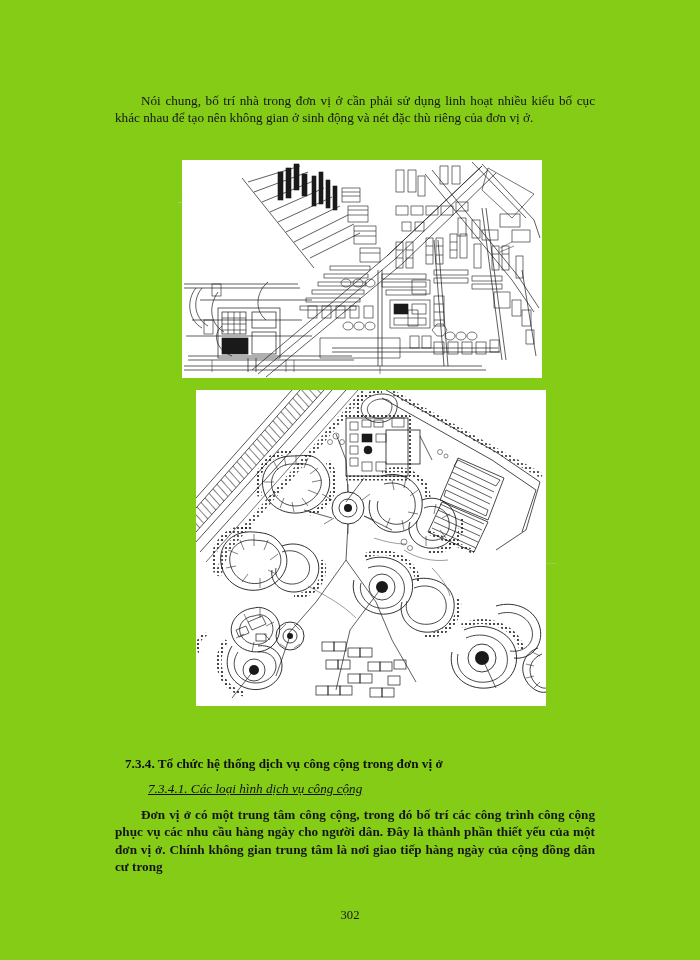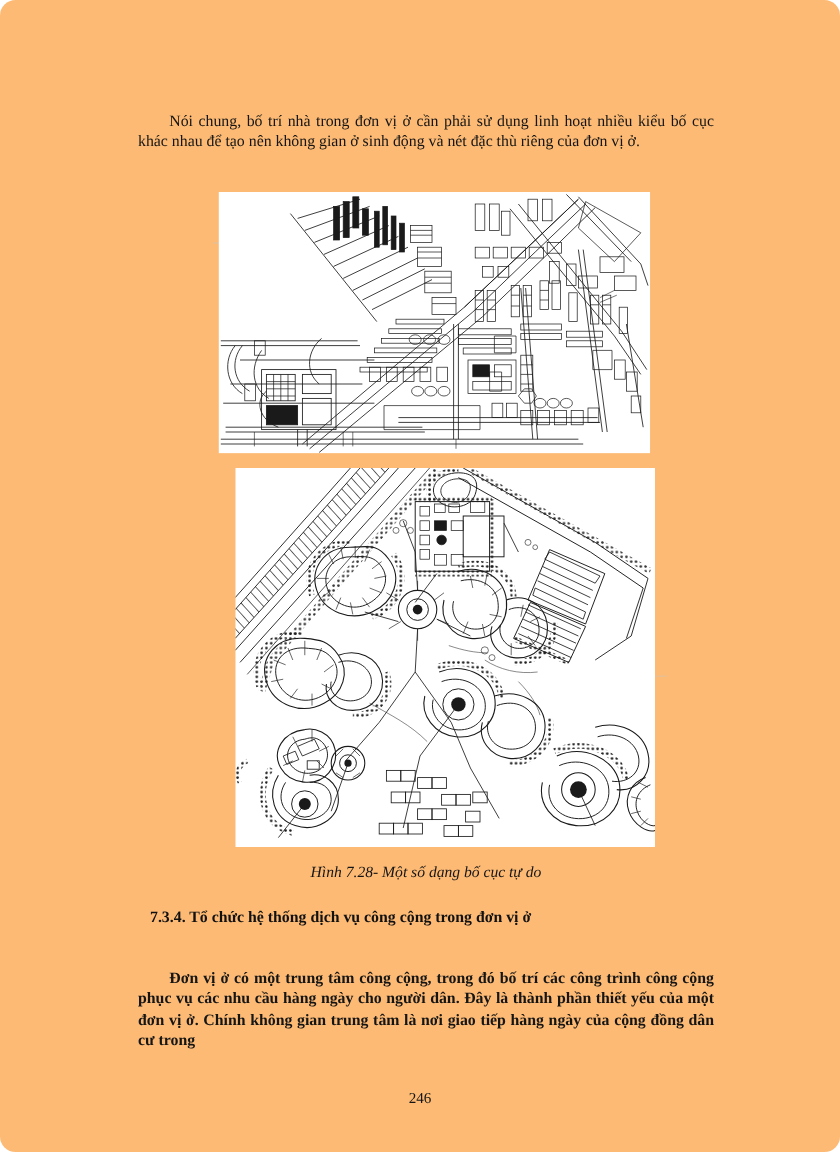--- a/index.html
+++ b/index.html
@@ -4,25 +4,24 @@
 <style>
   html, body {
     margin: 0;
     padding: 0;
     background: #ffffff;
   }
   .page {
     position: relative;
     width: 700px;
     height: 960px;
-    background: #fdba74;
+    background: #84cc16;
     font-family: "Liberation Serif", "DejaVu Serif", serif;
     color: #111111;
     overflow: hidden;
-    border-radius: 13px;
   }
 
   
   .para {
     position: absolute;
     left: 115px;
     width: 480px;
     font-size: 13.2px;
     line-height: 17.4px;
     text-align: justify;
@@ -560,21 +559,21 @@
           <circle cx="134" cy="52" r="2.5"></circle>
           <circle cx="208" cy="152" r="3"></circle>
             <circle cx="214" cy="158" r="2.5"></circle>
           <circle cx="244" cy="62" r="2.5"></circle>
             <circle cx="250" cy="66" r="2"></circle>
         </g>
       </g>
     </svg>
   </div>
 
-  <div class="caption" style="top:719px;">Hình 7.28- Một số dạng bố cục tự do</div>
 
   <div class="heading-1" style="top:756px;">7.3.4. Tổ chức hệ thống dịch vụ công cộng trong đơn vị ở</div>
+  <div class="heading-2" style="top:781px;">7.3.4.1. Các loại hình dịch vụ công cộng</div>
 
   <div class="para" style="top:806px;font-weight:bold;"><span class="indent"></span><span>Đơn vị ở có một trung tâm công cộng, trong đó bố trí các công trình công cộng phục vụ các nhu cầu hàng ngày cho người dân. Đây là thành phần thiết yếu của một đơn vị ở. Chính không gian trung tâm là nơi giao tiếp hàng ngày của cộng đồng dân cư trong</span></div>
 
-  <div class="page-number" style="top:908px;">246</div>
+  <div class="page-number" style="top:908px;">302</div>
 
 </div>
 
 </body></html>

